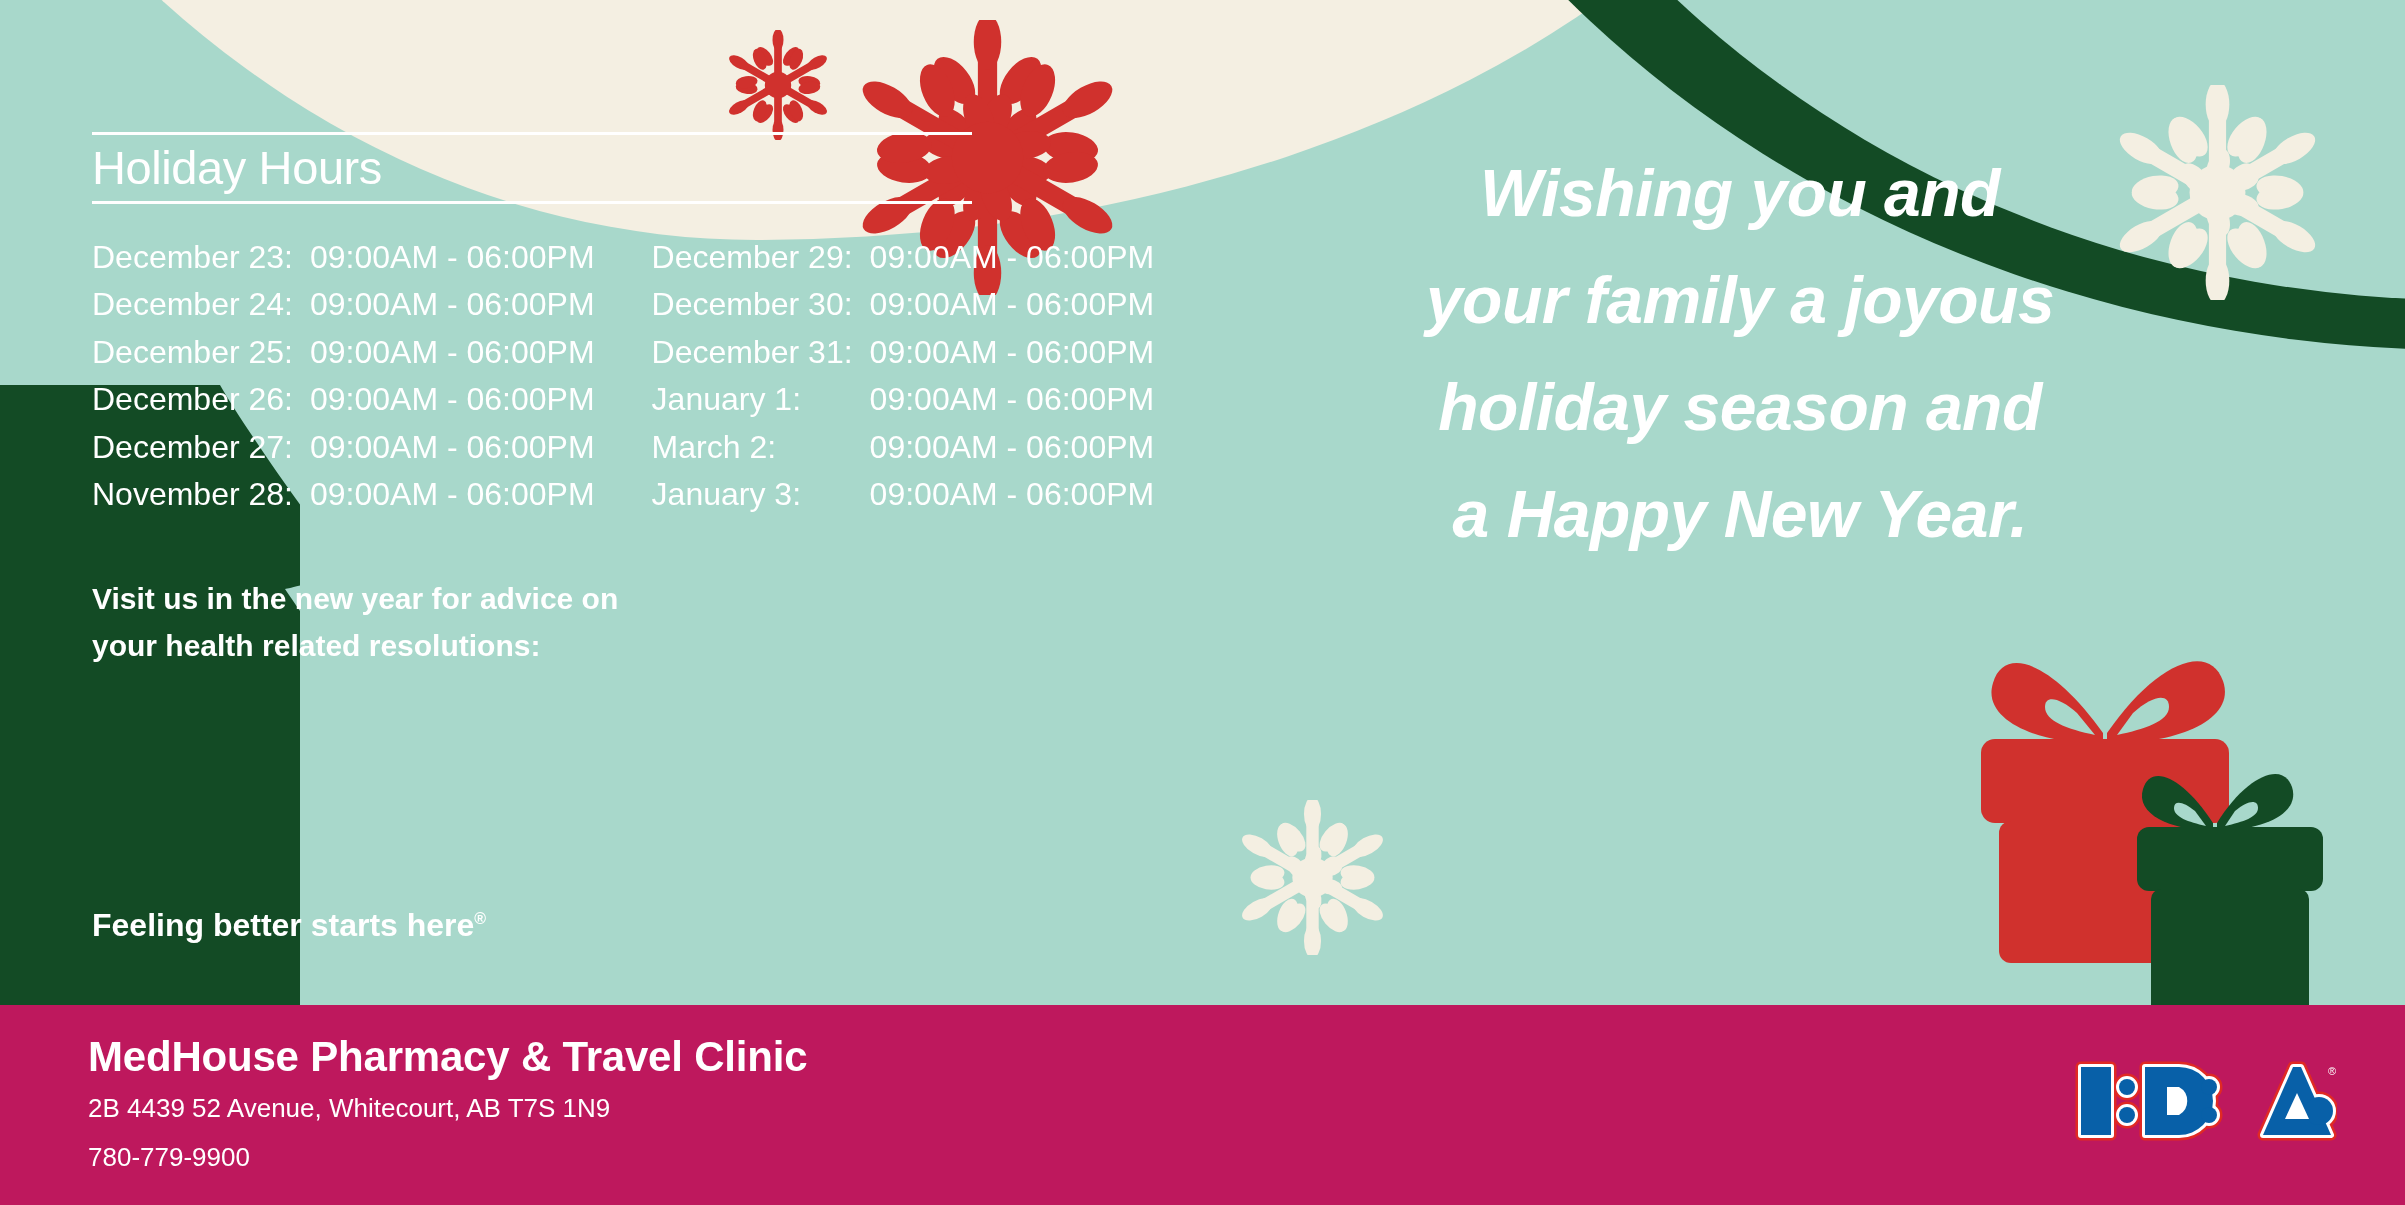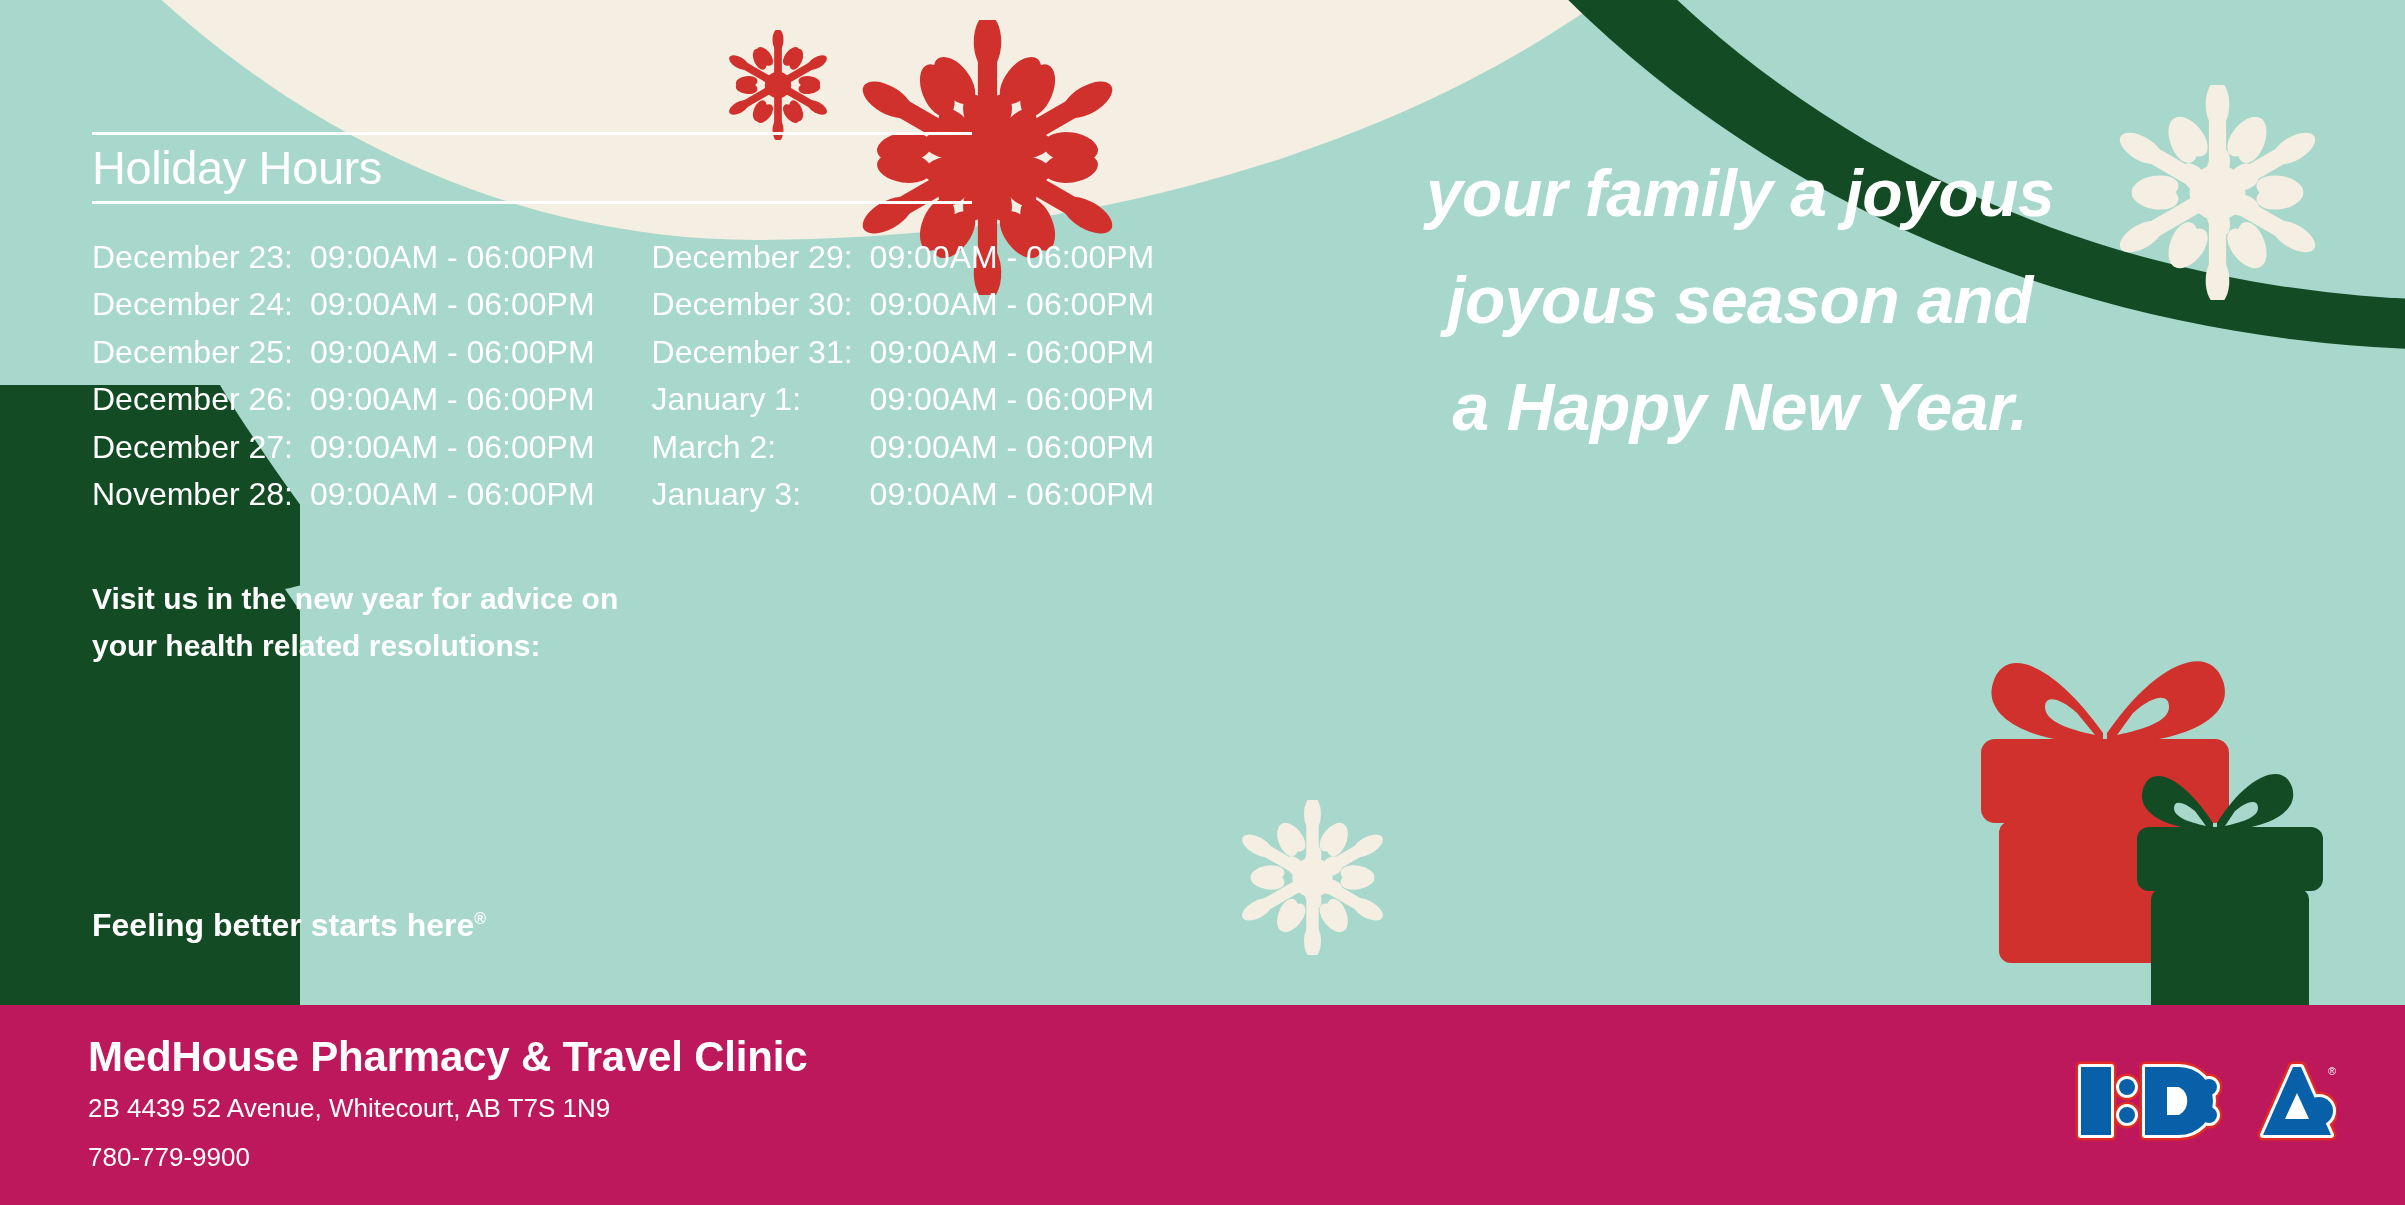--- a/index.html
+++ b/index.html
@@ -388,22 +388,23 @@
     </div>
 
     <div class="visit-note">
       <div>Visit us in the new year for advice on</div>
       <div>your health related resolutions:</div>
     </div>
 
     <div class="tagline"><span>Feeling better starts here</span><sup>®</sup></div>
 
     <div class="greeting">
+      <span class="gl">Wishing you and</span>
       <span class="gl">your family a joyous</span>
-      <span class="gl">joyous season and</span>
+      <span class="gl">holiday season and</span>
       <span class="gl">a Happy New Year.</span>
     </div>
   </div>
 
   <div class="footer">
     <div class="footer-info">
       <div class="biz-name">MedHouse Pharmacy &amp; Travel Clinic</div>
       <div class="biz-addr">2B 4439 52 Avenue, Whitecourt, AB  T7S 1N9</div>
       <div class="biz-phone">780-779-9900</div>
     </div>

